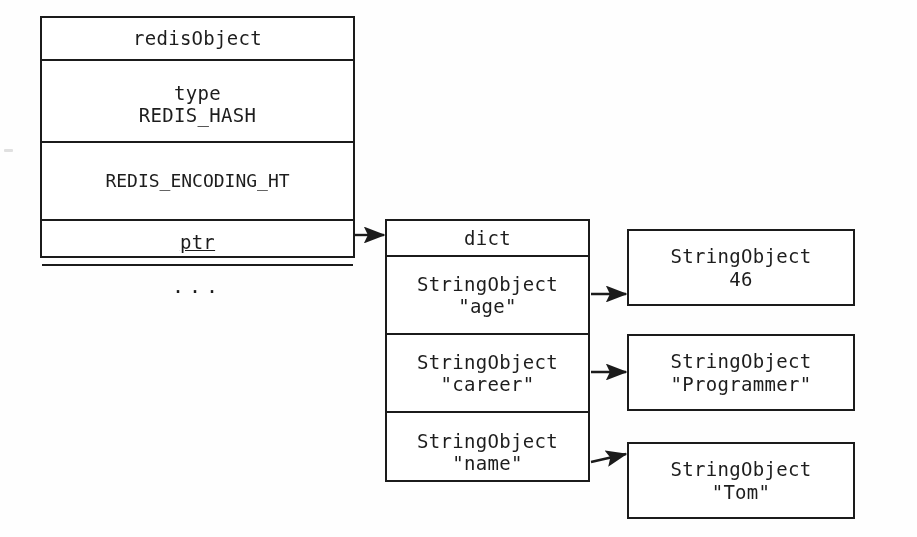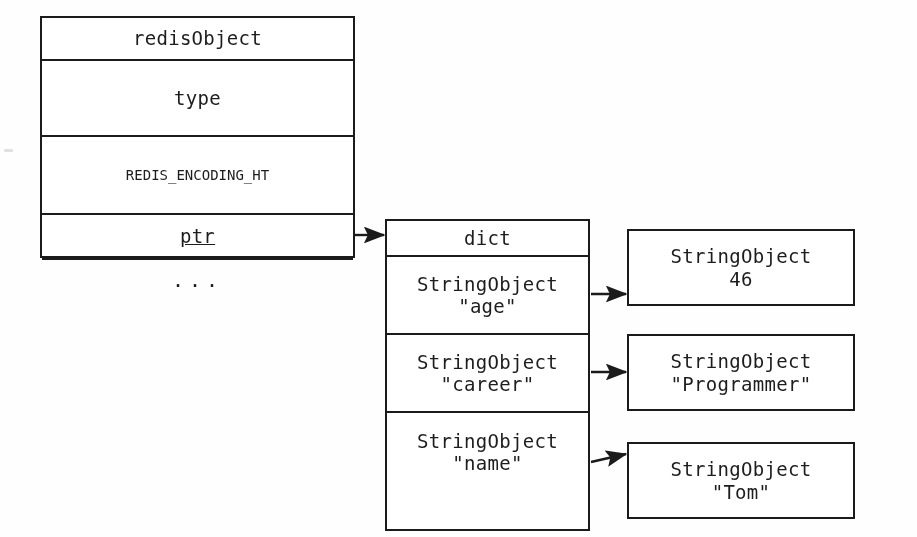--- a/index.html
+++ b/index.html
@@ -49,36 +49,36 @@
   }
 
   
   #redis-object-box {
     left: 40px;
     top: 16px;
     width: 315px;
     height: 242px;
   }
   #redis-object-box .row.title   { height: 43px; }
-  #redis-object-box .row.type    { height: 76px; }
+  #redis-object-box .row.type    { height: 76px; margin-top: 6px; }
   #redis-object-box .row.enc     { height: 78px; font-size: 18.5px; }
   #redis-object-box .row.ptr     { height: 45px; text-decoration: underline; }
   #redis-object-box .row.ellip   { height: 41px; }
-  #redis-object-box .row.enc .l2 { font-size: 14px; letter-spacing: 0px; text-align: center; }
+  #redis-object-box .row.enc .l2 { font-size: 18px; letter-spacing: 0px; text-align: center; }
   .dots {
     letter-spacing: 5px;
     font-size: 20px;
   }
 
   
   #dict-box {
     left: 385px;
     top: 219px;
     width: 205px;
-    height: 312px;
+    height: 263px;
   }
   #dict-box .row.title { height: 36px; }
   #dict-box .row.entry { height: 78px; font-size: 19px; }
   #dict-box .row.entry:last-child { border-bottom: none; }
 
   
   .value-box {
     left: 627px;
     width: 228px;
     height: 77px;
@@ -122,20 +122,21 @@
 <div id="canvas">
 
   <div class="speck" id="speck-left"></div>
 
   <div class="box" id="redis-object-box">
     <div class="row title">
       <span class="l1">redisObject</span>
     </div>
     <div class="row type">
       <span class="l1">type</span>
+      <span class="l2">REDIS_HASH</span>
     </div>
     <div class="row enc">
       <span class="l2">REDIS_ENCODING_HT</span>
     </div>
     <div class="row ptr">
       <span class="l1">ptr</span>
     </div>
     <div class="row ellip">
       <span class="l1 dots">...</span>
     </div>

